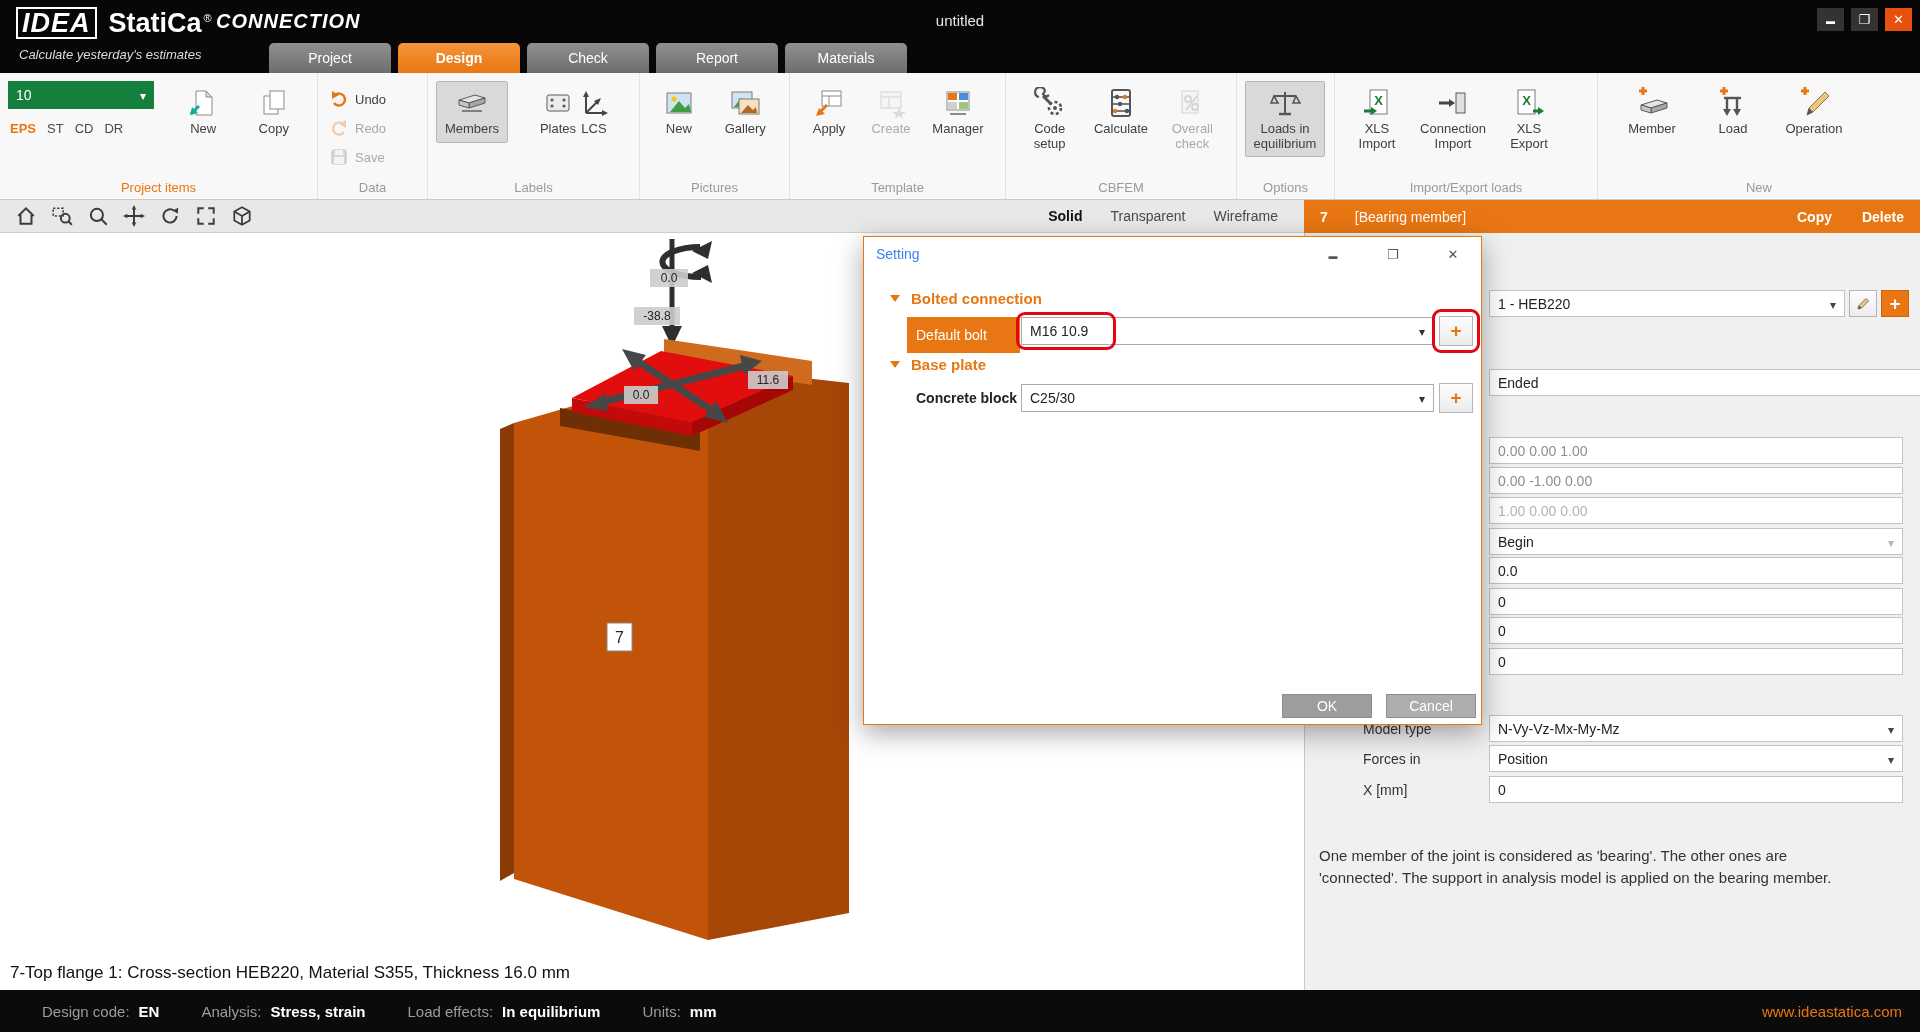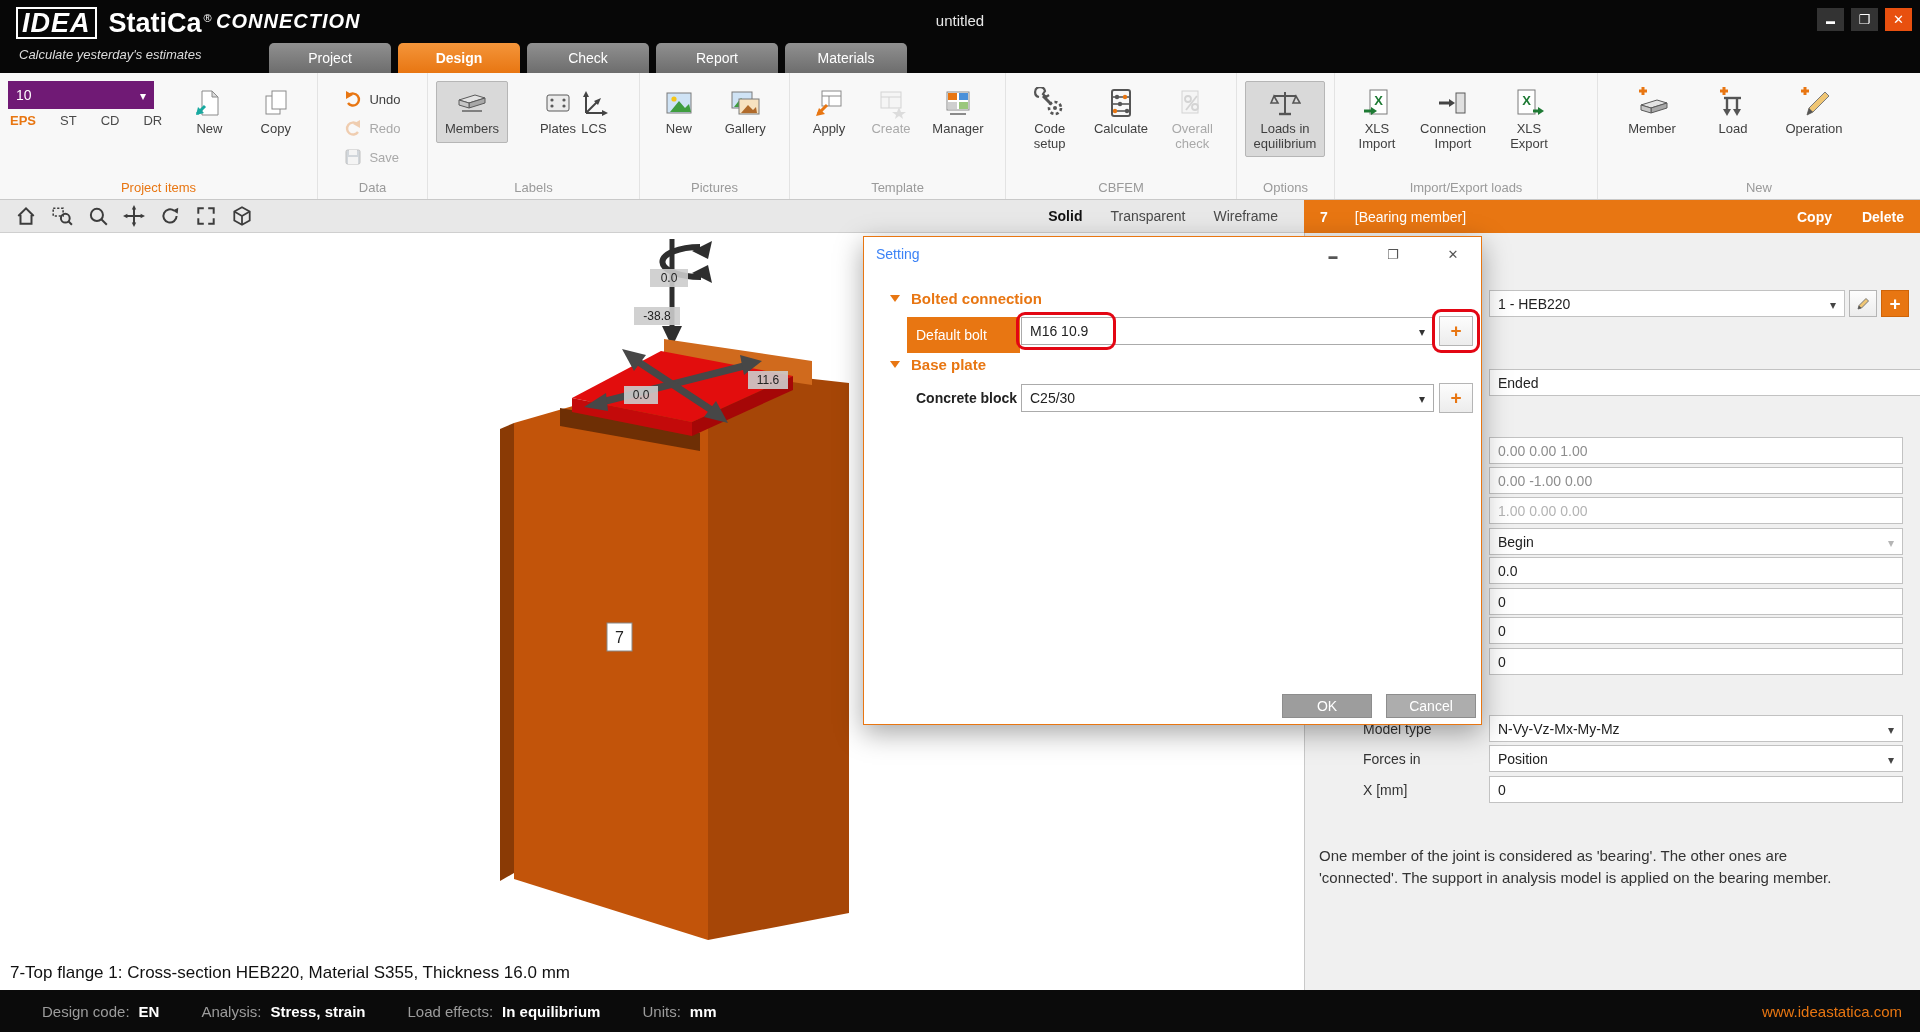--- a/index.html
+++ b/index.html
@@ -28,23 +28,23 @@
   
   .ribbon { position:absolute; top:73px; left:0; width:1920px; height:127px; background:#f8f8f8; border-bottom:1px solid #c9c9c9; display:flex; z-index:20; }
   .rgroup { position:relative; height:100%; border-right:1px solid #e3e3e3; padding:8px 8px 24px 8px; display:flex; align-items:flex-start; }
   .rgroup-caption { position:absolute; bottom:4px; left:0; right:0; text-align:center; font-size:13px; color:#9a9a9a; }
   .rgroup-caption.accent { color:#e87612; }
   .bigbtn { width:72px; display:flex; flex-direction:column; align-items:center; gap:3px; font-size:13px; color:#3f3f3f; padding:5px 2px; text-align:center; line-height:1.12; border:1px solid transparent; }
   .bigbtn.pressed { background:#d9d9d9; border:1px solid #b6b6b6; border-radius:2px; }
   .bigbtn.dim { color:#a9a9a9; }
   .bigbtn.dim svg { opacity:.45; }
   .pi-col { display:flex; flex-direction:column; margin-right:14px; }
-  .pi-select { width:146px; height:28px; background:#701a75; color:#fff; display:flex; align-items:center; padding:0 8px; font-size:14px; }
+  .pi-select { width:146px; height:28px; background:#15803d; color:#fff; display:flex; align-items:center; padding:0 8px; font-size:14px; }
   .pi-select .arrow { margin-left:auto; color:#fff; }
-  .pi-modes { display:flex; gap:24px; font-size:13px; color:#4a4a4a; margin-top:4px; padding-left:2px; }
+  .pi-modes { display:flex; gap:11px; font-size:13px; color:#4a4a4a; margin-top:12px; padding-left:2px; }
   .pi-modes .m0 { color:#e87612; font-weight:700; }
   .smallcol { display:flex; flex-direction:column; gap:5px; padding-top:6px; }
   .smallbtn { display:flex; align-items:center; gap:7px; font-size:13px; color:#3f3f3f; height:24px; padding:0 4px; }
   .smallbtn.dim { color:#a9a9a9; }
   .smallbtn.dim svg { opacity:.5; }
   .arrow::after { content:"▾"; font-size:12px; }
 
   
   .vtb-left { position:absolute; top:200px; left:0; width:1304px; height:33px; background:#e8e8e8; border-bottom:1px solid #cfcfcf; display:flex; align-items:center; z-index:10; }
   .vtb-btn { width:36px; height:30px; display:flex; align-items:center; justify-content:center; }
@@ -156,21 +156,21 @@
     <div class="bigbtn">
       <svg width="32" height="32" viewBox="0 0 32 32">
           <rect x="6" y="9" width="14" height="18" fill="#fff" stroke="#8a8a8a"></rect>
           <rect x="12" y="4" width="14" height="18" fill="#fff" stroke="#8a8a8a"></rect>
         </svg>
       <span>Copy</span>
     </div>
     <div class="rgroup-caption accent">Project items</div>
   </div>
 
-  <div class="rgroup" style="width:110px;justify-content:center;">
+  <div class="rgroup" style="width:110px;">
     <div class="smallcol">
       <div class="smallbtn">
         <svg width="18" height="18" viewBox="0 0 18 18">
             <path d="M5 5 a6 6 0 1 1 -1 8" fill="none" stroke="#e87612" stroke-width="2.4"></path>
             <polygon points="2,1 2,9 9,5" fill="#e87612"></polygon>
           </svg>
         <span>Undo</span>
       </div>
       <div class="smallbtn dim">
         <svg width="18" height="18" viewBox="0 0 18 18">

